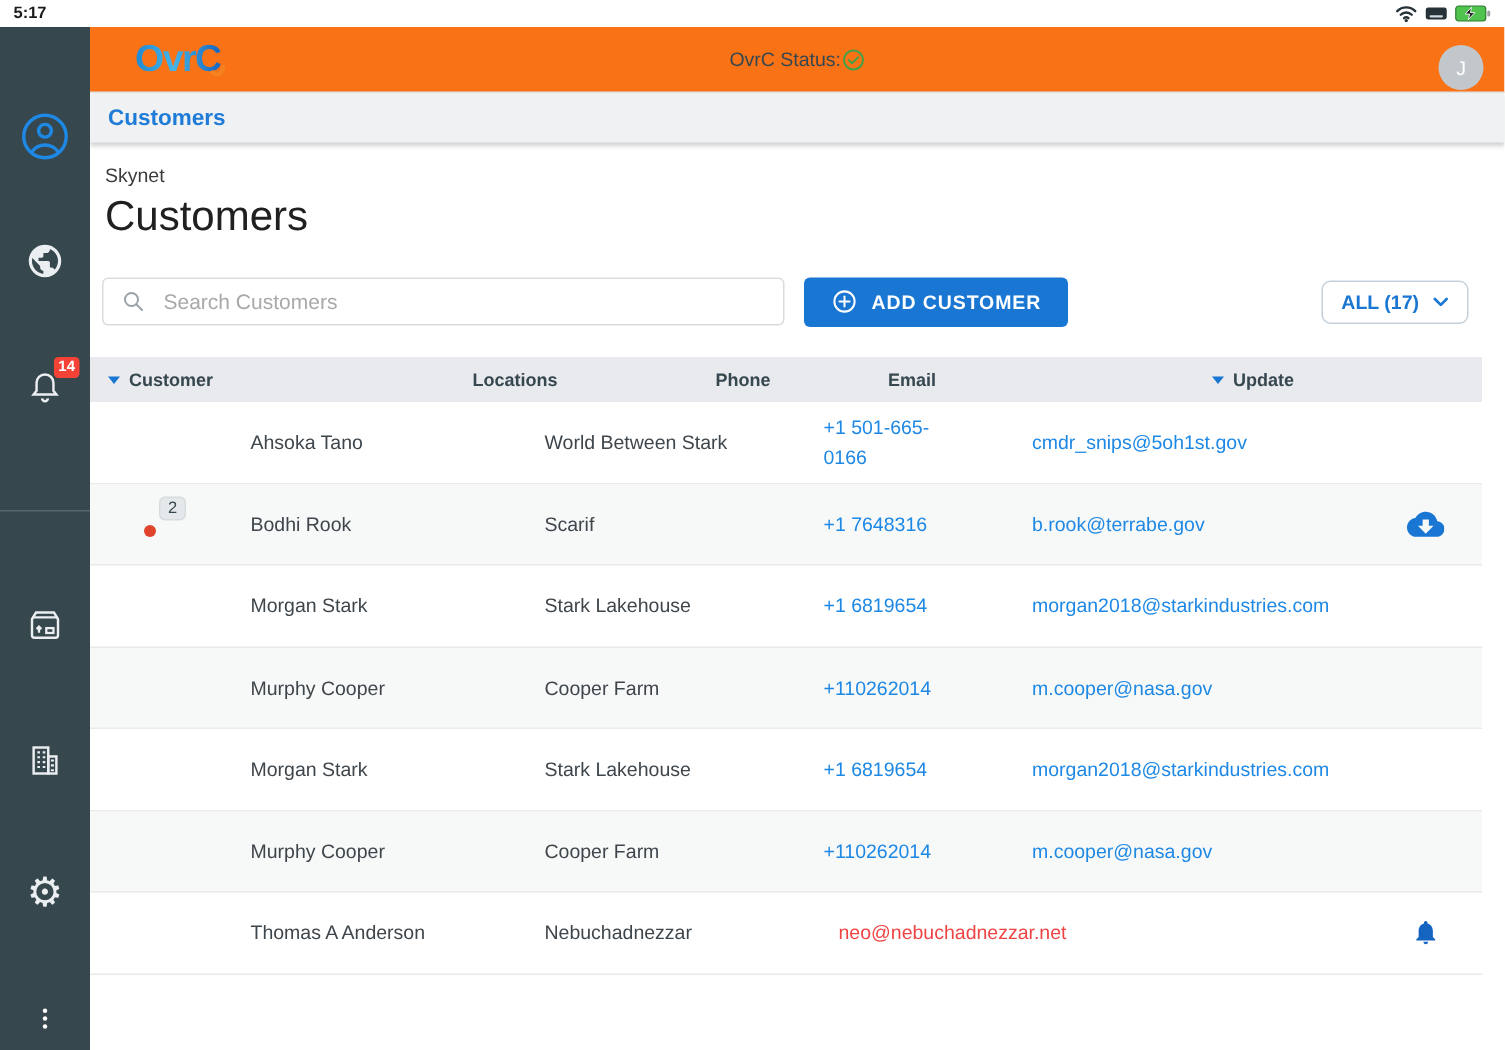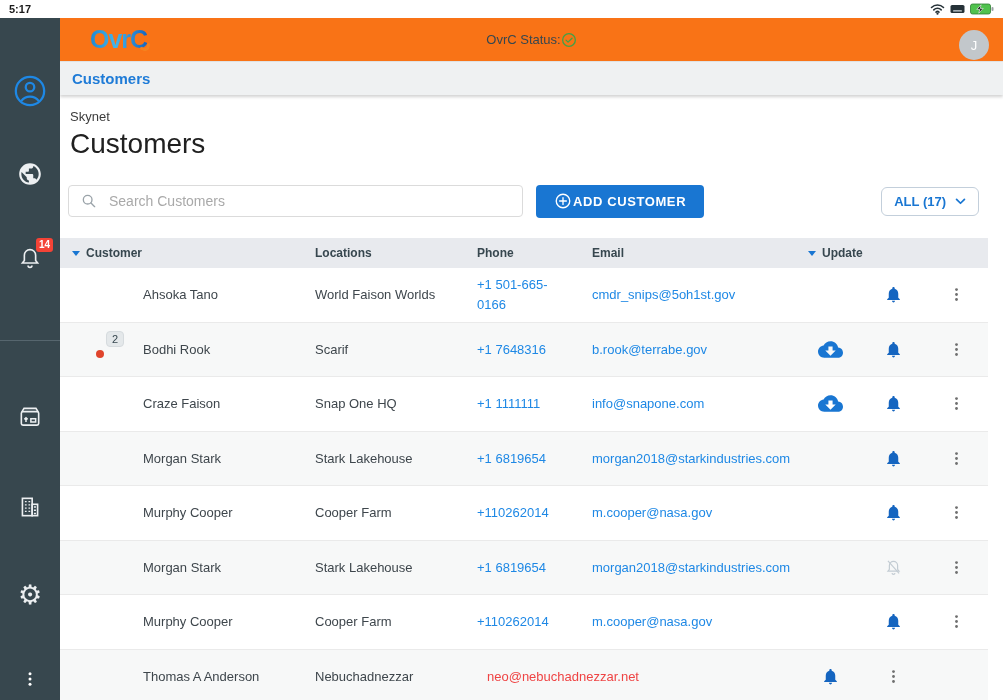--- a/index.html
+++ b/index.html
@@ -46,34 +46,34 @@
   .subtitle { font-size:13px; color:#3C3C3C; }
   .title { font-size:28px; color:#202020; margin-top:4px; }
   
   .controls { position:absolute; top:88px; left:0; right:0; height:34px; display:flex; align-items:center; }
   .searchbox { margin-left:8px; width:455px; height:32px; border:1px solid #DBDBDB; border-radius:4px;
     background:#fff; display:flex; align-items:center; padding-left:12px; gap:10px; }
   .searchbox input { border:none; outline:none; flex:1; font-size:14px; color:#ef4444; background:transparent; }
   .searchbox input::placeholder { color:#A9A9A9; }
   .addbtn { margin-left:13px; height:33px; padding:0 18px; background:#1976D2; border:none;
     border-radius:4px; color:#fff; font-size:13px; font-weight:700; letter-spacing:.6px;
-    display:flex; align-items:center; gap:1px; cursor:pointer; font-family:inherit; }
+    display:flex; align-items:center; gap:9px; cursor:pointer; font-family:inherit; }
   .filterbtn { margin-left:auto; margin-right:24px; height:29px; padding:0 12px; background:#fff;
     border:1px solid #C3CFDB; border-radius:6px; color:#1976D2; font-size:13px; font-weight:700;
     display:flex; align-items:center; gap:9px; cursor:pointer; font-family:inherit; }
   
   .table { position:absolute; top:142px; left:0; width:928px; }
   .tgrid { display:grid; grid-template-columns:83px 172px 162px 105px 216px 64px 63px 63px; align-items:center; }
   .thead { height:30px; background:#E8EAEE; font-size:12px; font-weight:700; color:#37474F; }
   .th-customer { grid-column:1 / 3; padding-left:12px; display:flex; align-items:center; gap:6px; }
   .th-update { display:flex; align-items:center; gap:6px; padding-left:10px; }
   .th-email { padding-left:10px; }
   .sortarrow { width:0; height:0; border-left:4px solid transparent; border-right:4px solid transparent;
     border-top:5px solid #1976D2; display:inline-block; }
-  .trow { height:54.5px; border-bottom:1px solid #EAEAEA; font-size:13px; color:#3E464C; cursor:pointer; }
+  .trow { height:54.5px; border-bottom:1px solid #EAEAEA; font-size:13px; color:#3E464C; cursor:pointer;gap:24px; }
   .trow:nth-child(even) { background:#F7F8F8; }
   .cell-phone { padding-right:12px; line-height:1.5; }
   .cell-email { padding-left:10px; }
   .icon-cell { display:flex; justify-content:center; align-items:center; }
   .gutter { position:relative; height:100%; }
   .unread-dot { position:absolute; left:36px; top:27px; width:8px; height:8px; border-radius:50%; background:#E0442C; }
   .count-badge { position:absolute; left:46px; top:8px; background:#E4E8EA; border:1px solid #D6DBDE;
     border-radius:4px; font-size:11px; color:#37474F; padding:1px 5px; }
   .bell-on { color:#1565C0; }
   .bell-off { color:#C3CCD3; }
@@ -241,21 +241,21 @@
         </div>
         <div></div>
           <div></div>
       </div>
 
       <div>
 
         <div class="tgrid trow">
           <div class="gutter"></div>
           <div>Ahsoka Tano</div>
-          <div>World Faison Worlds</div>
+          <div>World Between Stark</div>
           <div class="cell-phone" style="color:#1E88E5">+1 501-665-0166</div>
           <div class="cell-email" style="color:#1E88E5">cmdr_snips@5oh1st.gov</div>
           <div class="icon-cell"></div>
           <div class="icon-cell">
               <svg width="19" height="19" viewBox="0 0 24 24" class="bell-on">
                 <use href="#sym-bell"></use>
               </svg>
             </div>
           <div class="icon-cell">
               <svg width="17" height="17" viewBox="0 0 24 24" class="kebab-gray">
@@ -283,42 +283,20 @@
                 <use href="#sym-bell"></use>
               </svg>
             </div>
           <div class="icon-cell">
               <svg width="17" height="17" viewBox="0 0 24 24" class="kebab-gray">
                 <use href="#sym-kebab"></use>
               </svg>
             </div>
         </div>
 
-        <div class="tgrid trow">
-          <div class="gutter"></div>
-          <div>Craze Faison</div>
-          <div>Snap One HQ</div>
-          <div class="cell-phone" style="color:#1E88E5">+1 1111111</div>
-          <div class="cell-email" style="color:#1E88E5">info@snapone.com</div>
-          <div class="icon-cell">
-              <svg width="25" height="25" viewBox="0 0 24 24" class="cloud-blue">
-                <use href="#sym-cloud-dl"></use>
-              </svg>
-            </div>
-          <div class="icon-cell">
-              <svg width="19" height="19" viewBox="0 0 24 24" class="bell-on">
-                <use href="#sym-bell"></use>
-              </svg>
-            </div>
-          <div class="icon-cell">
-              <svg width="17" height="17" viewBox="0 0 24 24" class="kebab-gray">
-                <use href="#sym-kebab"></use>
-              </svg>
-            </div>
-        </div>
 
         <div class="tgrid trow">
           <div class="gutter"></div>
           <div>Morgan Stark</div>
           <div>Stark Lakehouse</div>
           <div class="cell-phone" style="color:#1E88E5">+1 6819654</div>
           <div class="cell-email" style="color:#1E88E5">morgan2018@starkindustries.com</div>
           <div class="icon-cell"></div>
           <div class="icon-cell">
               <svg width="19" height="19" viewBox="0 0 24 24" class="bell-on">

